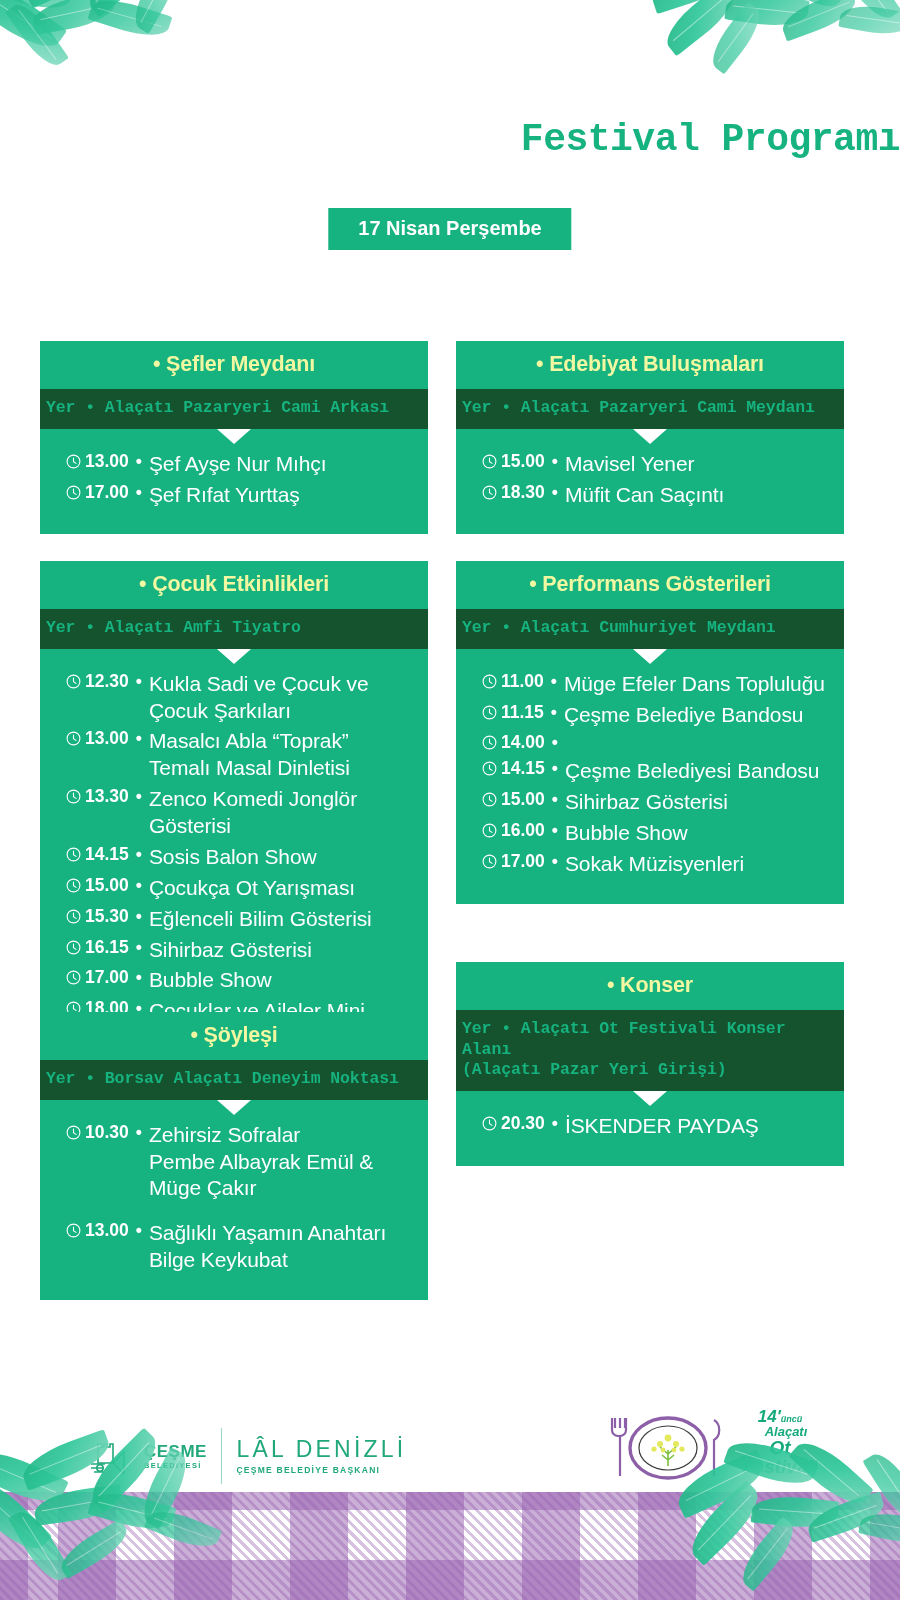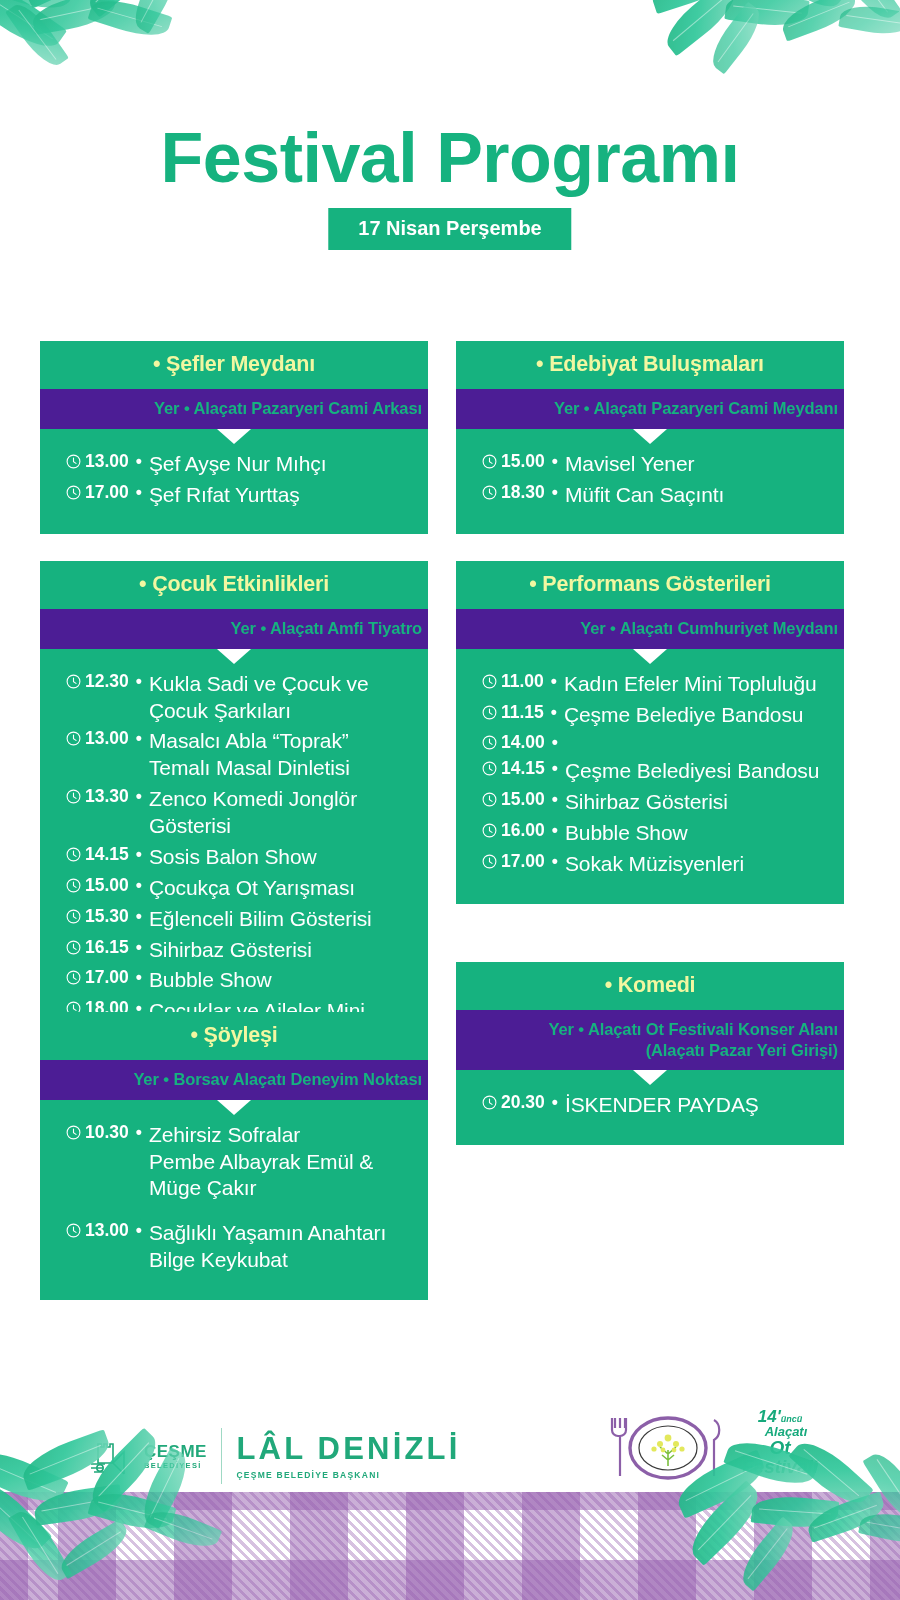--- a/index.html
+++ b/index.html
@@ -23,49 +23,51 @@
     content:"";
     position:absolute; left:8%; top:48%;
     width:84%; height:1px;
     background:rgba(255,255,255,.45);
     transform:rotate(-2deg);
   }
 
   
   .page-title{
     position:absolute; top:118px; left:0; width:100%;
-    text-align:center;
-    font-size:70px; font-weight:bold; letter-spacing:-.5px;
+    text-align:right;
+    font-size:38px; font-weight:bold; letter-spacing:-.5px;
     color:#16b27f;
+    font-family:Liberation Mono, monospace;
   }
   .date-badge{
     position:absolute; top:208px; left:50%; transform:translateX(-50%);
     background:#16b27f; color:#ffffff;
     font-size:20px; font-weight:bold;
     padding:9px 30px 10px 30px;
   }
 
   
   .card{ position:absolute; width:388px; }
   .card-head{
     background:#16b27f;
     color:#f2f7a1;
     text-align:center;
     font-size:21.5px; font-weight:bold;
     padding:11px 8px 12px 8px;
     letter-spacing:-.2px;
   }
   .card-venue{
-    background:#4c1d95;
+    background:#14532d;
     color:#16b27f;
-    text-align:right;
+    text-align:left;
     font-size:16.5px; font-weight:bold;
     padding:9px 6px 10px 6px;
     line-height:1.25;
     letter-spacing:-.1px;
+    font-family:Liberation Mono, monospace;
   }
   .card-body{
     background:#16b27f;
     padding:22px 0 22px 0;
     position:relative;
   }
   .notch{
     position:absolute; top:0; left:50%;
     width:0; height:0; transform:translateX(-50%);
     border-left:17px solid transparent;
@@ -94,21 +96,21 @@
   .logo-left{
     position:absolute; left:88px; bottom:8px;
     display:flex; align-items:center; gap:14px;
   }
   .crest{ width:42px; height:44px; }
   .crest-txt{ line-height:1; }
   .crest-name{ font-size:17px; font-weight:bold; color:#21a87a; letter-spacing:.5px; }
   .crest-sub{ font-size:7.5px; font-weight:bold; color:#21a87a; letter-spacing:1.3px; margin-top:2px;}
   .divider{ width:1.5px; height:56px; background:#9fd9c4; }
   .mayor-txt{ line-height:1.15; }
-  .mayor-name{ font-size:31px; font-weight:bold; color:#21a87a; letter-spacing:3.2px; }
+  .mayor-name{ font-size:23px; font-weight:normal; color:#21a87a; letter-spacing:3.2px; }
   .mayor-sub{ font-size:8.5px; font-weight:bold; color:#21a87a; letter-spacing:1.25px; margin-top:4px; }
 
   .logo-right{ position:absolute; right:60px; bottom:4px; width:250px; height:100px; }
   .fest-script{
     position:absolute; right:0; bottom:12px;
     width:120px; text-align:center;
     color:#16a97c; font-weight:bold;
     font-family:Liberation Sans, sans-serif;
     font-style:italic; line-height:1.0;
   }
@@ -300,21 +302,21 @@
       <div class="card-venue">Yer • Alaçatı Cumhuriyet Meydanı</div>
       <div class="card-body">
         <div class="notch"></div>
         <div class="ev">
           <span class="clock"><svg width="15" height="15" viewBox="0 0 15 15">
               <circle cx="7.5" cy="7.5" r="6.4" fill="none" stroke="#ffffff" stroke-width="1.1"></circle>
               <path d="M7.5 4.1 V7.8 L10 9.4" fill="none" stroke="#ffffff" stroke-width="1.1" stroke-linecap="round"></path>
             </svg></span>
           <span class="ev-time">11.00</span>
           <span class="ev-dot">•</span>
-          <span class="ev-name">Kadın Efeler Mini Topluluğu</span>
+          <span class="ev-name">Müge Efeler Dans Topluluğu</span>
         </div>
         <div class="ev">
           <span class="clock"><svg width="15" height="15" viewBox="0 0 15 15">
               <circle cx="7.5" cy="7.5" r="6.4" fill="none" stroke="#ffffff" stroke-width="1.1"></circle>
               <path d="M7.5 4.1 V7.8 L10 9.4" fill="none" stroke="#ffffff" stroke-width="1.1" stroke-linecap="round"></path>
             </svg></span>
           <span class="ev-time">11.15</span>
           <span class="ev-dot">•</span>
           <span class="ev-name">Çeşme Belediye Bandosu</span>
         </div>
@@ -383,21 +385,21 @@
               <circle cx="7.5" cy="7.5" r="6.4" fill="none" stroke="#ffffff" stroke-width="1.1"></circle>
               <path d="M7.5 4.1 V7.8 L10 9.4" fill="none" stroke="#ffffff" stroke-width="1.1" stroke-linecap="round"></path>
             </svg></span>
           <span class="ev-time">13.00</span>
           <span class="ev-dot">•</span>
           <span class="ev-name">Sağlıklı Yaşamın Anahtarı<br>Bilge Keykubat</span>
         </div>
       </div>
     </div>
     <div class="card" style="left: 456px; top: 962px;">
-      <div class="card-head">• Komedi</div>
+      <div class="card-head">• Konser</div>
       <div class="card-venue">Yer • Alaçatı Ot Festivali Konser Alanı<br>(Alaçatı Pazar Yeri Girişi)</div>
       <div class="card-body">
         <div class="notch"></div>
         <div class="ev">
           <span class="clock"><svg width="15" height="15" viewBox="0 0 15 15">
               <circle cx="7.5" cy="7.5" r="6.4" fill="none" stroke="#ffffff" stroke-width="1.1"></circle>
               <path d="M7.5 4.1 V7.8 L10 9.4" fill="none" stroke="#ffffff" stroke-width="1.1" stroke-linecap="round"></path>
             </svg></span>
           <span class="ev-time">20.30</span>
           <span class="ev-dot">•</span>

